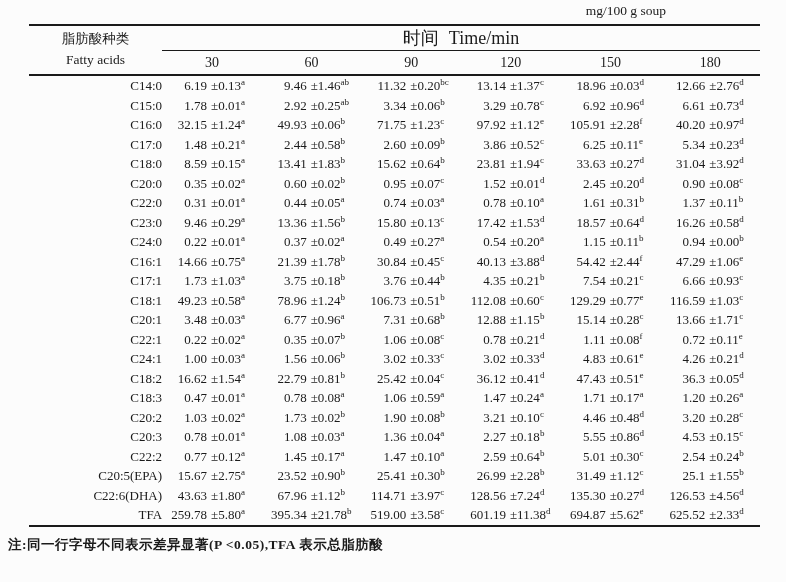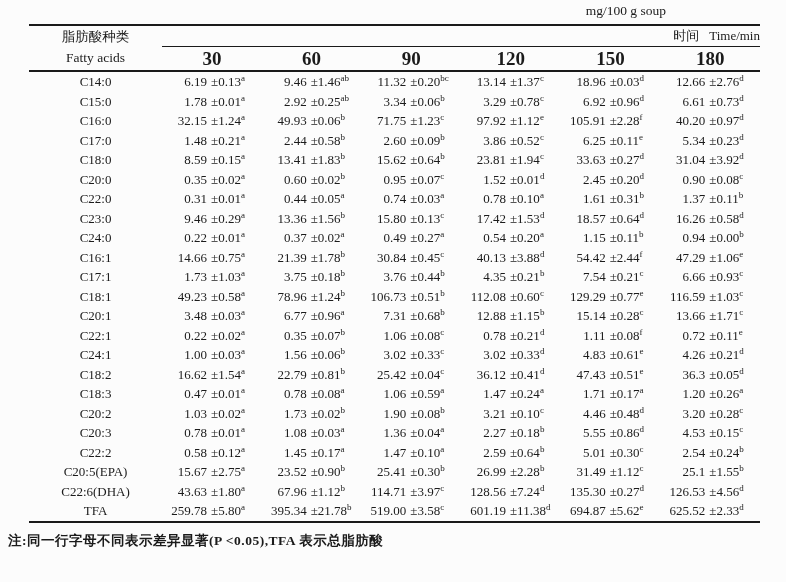--- a/index.html
+++ b/index.html
@@ -28,35 +28,34 @@
   col.c-name { width:133px; }
   col.c-num  { width:99.6px; }
   th { font-weight:normal; padding:0;margin-top:12px; }
   .fa-head {
     font-size:13.5px;
     vertical-align:middle;
     border-bottom:2.5px solid #1a1a1a;
     line-height:1.55;
   }
   .time-head {
-    font-size:13px;
-    text-align:right;
+    font-size:18px;
+    text-align:center;
     height:20px;
     border-bottom:1px solid #1a1a1a;
   }
   .time-head .zh { margin-right:10px; }
   .num-head {
-    font-size:19px;
+    font-size:14px;
     text-align:center;
     height:23px;
     border-bottom:2.5px solid #1a1a1a;
-    font-weight:bold;
   }
   tbody td { height:19.5px; padding:0; line-height:1; }
-  .name-cell { text-align:center; font-size:13px; }
+  .name-cell { text-align:right; font-size:13px; }
   .val-cell  { text-align:center; font-size:13px; white-space:nowrap; }
   .val-cell .m  { display:inline-block; width:45px; text-align:right; }
   .val-cell .pm { display:inline-block; width:51px; text-align:left; margin-left:4px; }
   sup.sig { font-size:9px; line-height:0; }
   .note { font-size:13.5px; }
   .note-zh { margin:9px 0 0 8px;  letter-spacing:0.5px;font-weight:bold; }
   .note-en { margin:7px 0 0 12px; font-size:13px; word-spacing:2px; }
 </style>
 </head>
 <body>
@@ -261,21 +260,21 @@
           <td class="name-cell">C20:3</td>
           <td class="val-cell"><span class="m">0.78</span><span class="pm">±0.01<sup class="sig">a</sup></span></td>
           <td class="val-cell"><span class="m">1.08</span><span class="pm">±0.03<sup class="sig">a</sup></span></td>
           <td class="val-cell"><span class="m">1.36</span><span class="pm">±0.04<sup class="sig">a</sup></span></td>
           <td class="val-cell"><span class="m">2.27</span><span class="pm">±0.18<sup class="sig">b</sup></span></td>
           <td class="val-cell"><span class="m">5.55</span><span class="pm">±0.86<sup class="sig">d</sup></span></td>
           <td class="val-cell"><span class="m">4.53</span><span class="pm">±0.15<sup class="sig">c</sup></span></td>
         </tr>
         <tr>
           <td class="name-cell">C22:2</td>
-          <td class="val-cell"><span class="m">0.58</span><span class="pm">±0.12<sup class="sig">a</sup></span></td>
+          <td class="val-cell"><span class="m">0.77</span><span class="pm">±0.12<sup class="sig">a</sup></span></td>
           <td class="val-cell"><span class="m">1.45</span><span class="pm">±0.17<sup class="sig">a</sup></span></td>
           <td class="val-cell"><span class="m">1.47</span><span class="pm">±0.10<sup class="sig">a</sup></span></td>
           <td class="val-cell"><span class="m">2.59</span><span class="pm">±0.64<sup class="sig">b</sup></span></td>
           <td class="val-cell"><span class="m">5.01</span><span class="pm">±0.30<sup class="sig">c</sup></span></td>
           <td class="val-cell"><span class="m">2.54</span><span class="pm">±0.24<sup class="sig">b</sup></span></td>
         </tr>
         <tr>
           <td class="name-cell">C20:5(EPA)</td>
           <td class="val-cell"><span class="m">15.67</span><span class="pm">±2.75<sup class="sig">a</sup></span></td>
           <td class="val-cell"><span class="m">23.52</span><span class="pm">±0.90<sup class="sig">b</sup></span></td>

